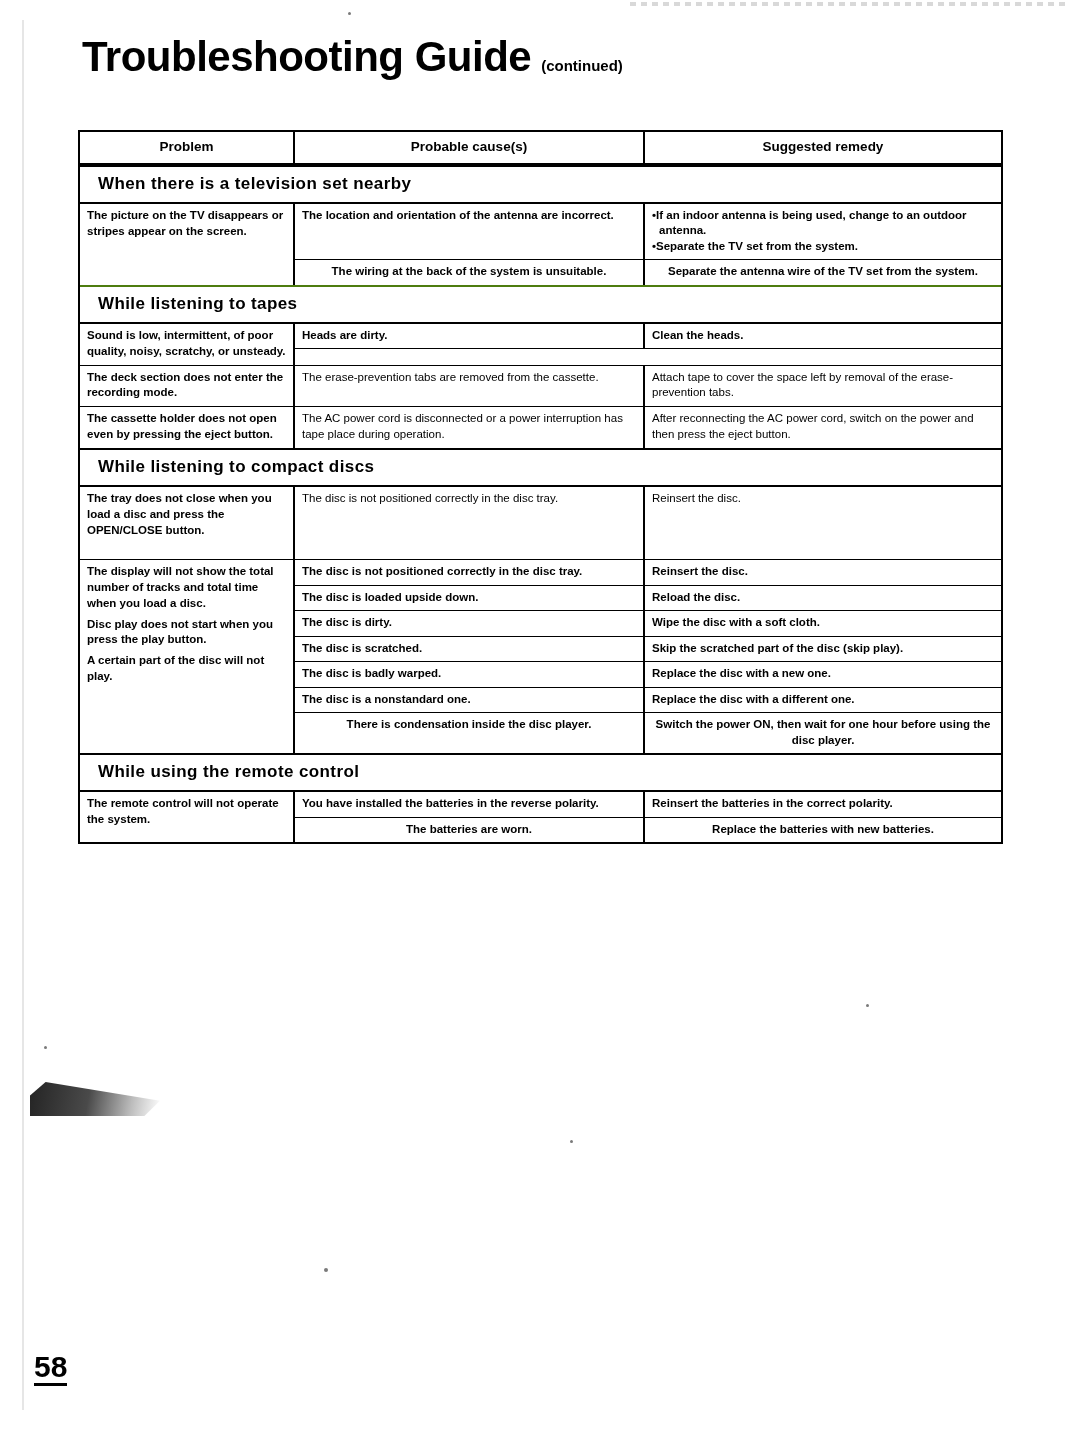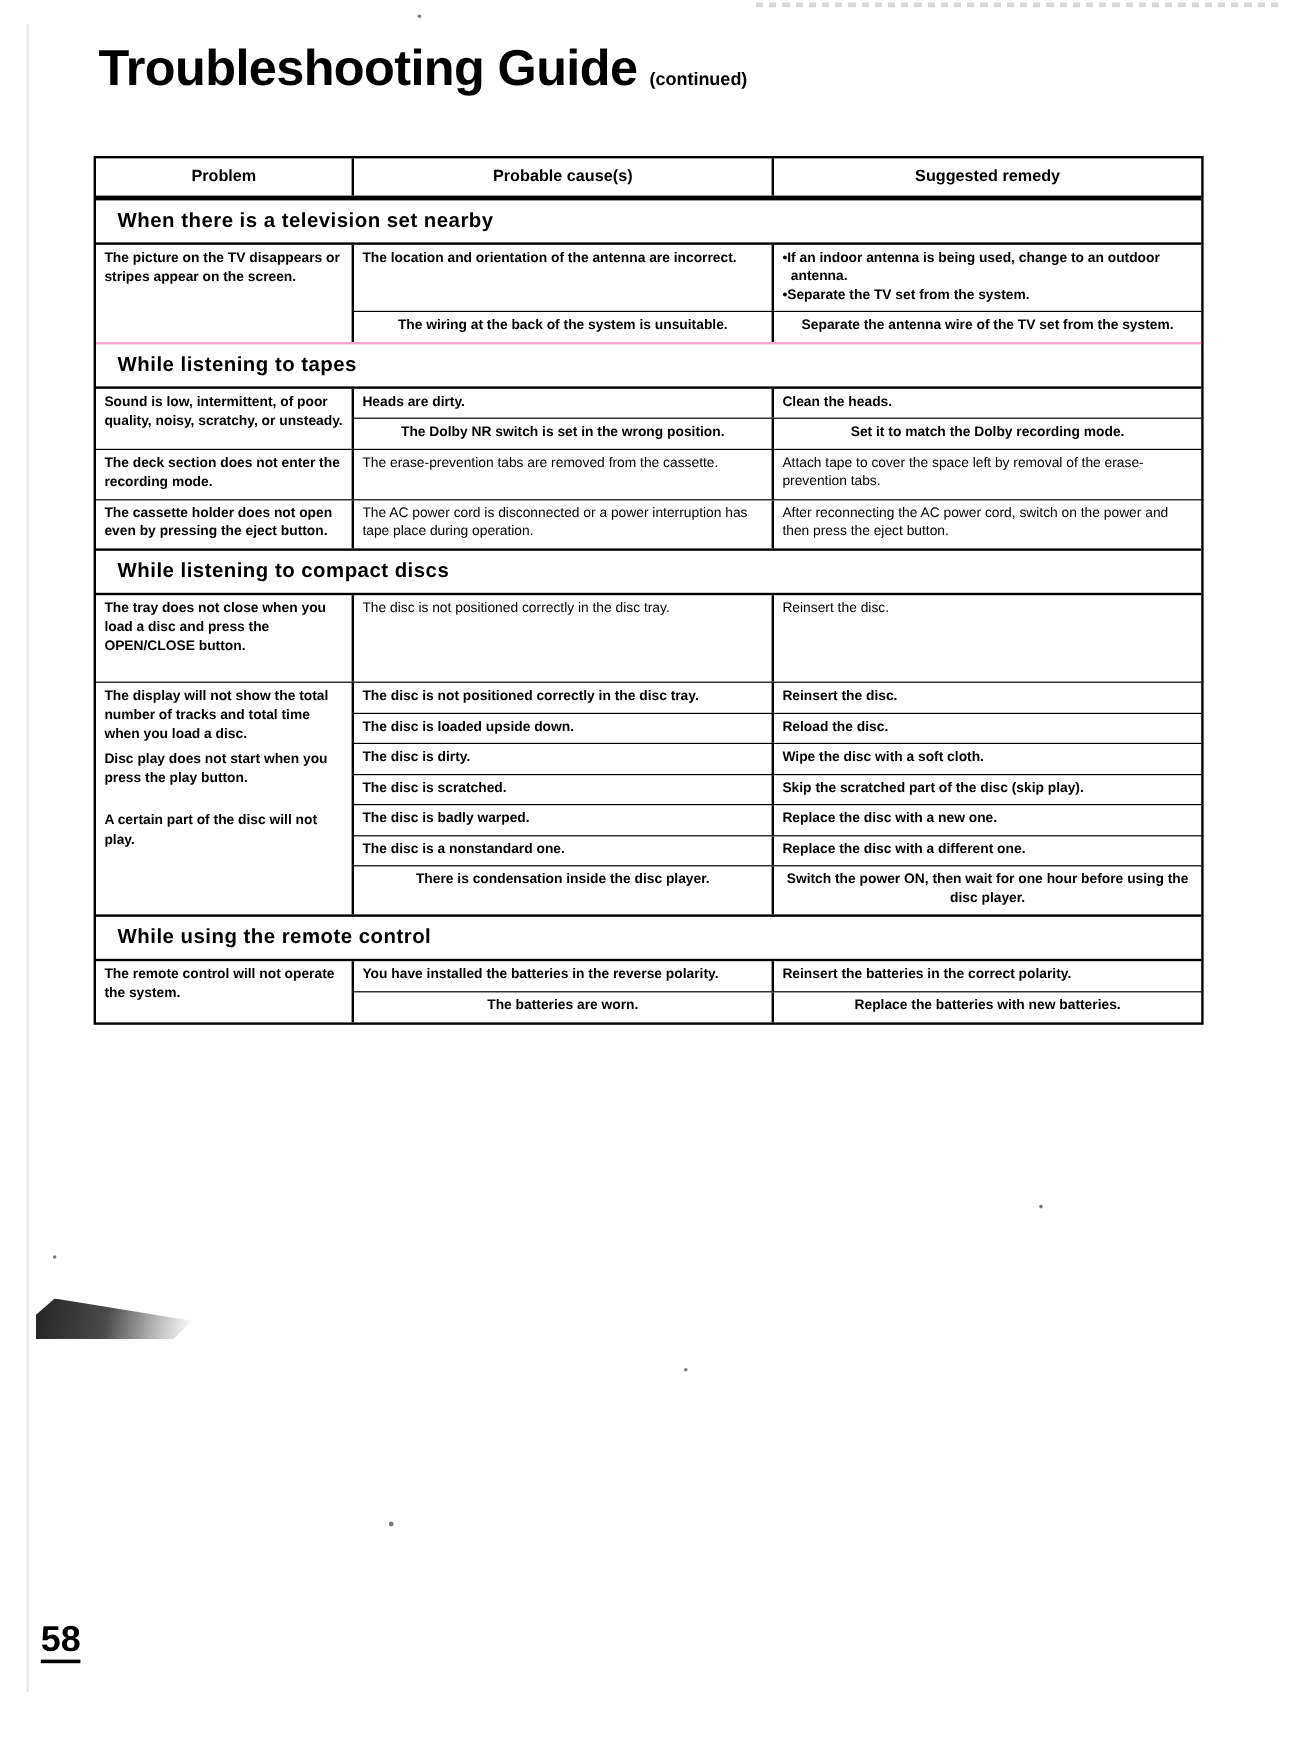--- a/index.html
+++ b/index.html
@@ -192,21 +192,21 @@
     <div class="row header-row">
       <div class="cell c1">Problem</div>
       <div class="cell c2">Probable cause(s)</div>
       <div class="cell c3">Suggested remedy</div>
     </div>
 
     <div class="row section-row">
       <div class="section-title">When there is a television set nearby</div>
     </div>
 
-    <div class="group" style="border-bottom:2px solid #f9a8d4;">
+    <div class="group" style="border-bottom:2px solid #4d7c0f;">
       <div class="c1">
         <div class="c1-block prob">The picture on the TV disappears or stripes appear on the screen.</div>
       </div>
       <div class="sub-stack">
         <div class="sub-row">
           <div class="sub-c2 plain">The location and orientation of the antenna are incorrect.</div>
           <div class="sub-c3 plain">
             <div class="bullet-line">•If an indoor antenna is being used, change to an outdoor antenna.</div>
             <div class="bullet-line">•Separate the TV set from the system.</div>
           </div>
@@ -224,24 +224,20 @@
 
     <div class="group" style="border-bottom:1px solid #000;">
       <div class="c1">
         <div class="c1-block prob">Sound is low, intermittent, of poor quality, noisy, scratchy, or unsteady.</div>
       </div>
       <div class="sub-stack">
         <div class="sub-row">
           <div class="sub-c2 plain">Heads are dirty.</div>
           <div class="sub-c3 plain">Clean the heads.</div>
         </div>
-        <div class="sub-row last">
-          <div class="sub-c2 plain">The Dolby NR switch is set in the wrong position.</div>
-          <div class="sub-c3 plain">Set it to match the Dolby recording mode.</div>
-        </div>
       </div>
     </div>
 
     <div class="row body-row">
       <div class="cell c1 prob">The deck section does not enter the recording mode.</div>
       <div class="cell c2 plain">The erase-prevention tabs are removed from the cassette.</div>
       <div class="cell c3 plain">Attach tape to cover the space left by removal of the erase-prevention tabs.</div>
     </div>
 
     <div class="row body-row thick">
@@ -257,21 +253,21 @@
     <div class="row body-row">
       <div class="cell c1 prob" style="min-height:72px;">The tray does not close when you load a disc and press the OPEN/CLOSE button.</div>
       <div class="cell c2 plain">The disc is not positioned correctly in the disc tray.</div>
       <div class="cell c3 plain">Reinsert the disc.</div>
     </div>
 
     <div class="group" style="border-bottom:2px solid #000;">
       <div class="c1">
         <div class="c1-block prob">The display will not show the total number of tracks and total time when you load a disc.</div>
         <div class="c1-block prob" style="padding-top:0;">Disc play does not start when you press the play button.</div>
-        <div class="c1-block prob" style="padding-top:0;margin-top:14px;">A certain part of the disc will not play.</div>
+        <div class="c1-block prob" style="padding-top:0;">A certain part of the disc will not play.</div>
       </div>
       <div class="sub-stack">
         <div class="sub-row">
           <div class="sub-c2 plain">The disc is not positioned correctly in the disc tray.</div>
           <div class="sub-c3 plain">Reinsert the disc.</div>
         </div>
         <div class="sub-row">
           <div class="sub-c2 plain">The disc is loaded upside down.</div>
           <div class="sub-c3 plain">Reload the disc.</div>
         </div>

